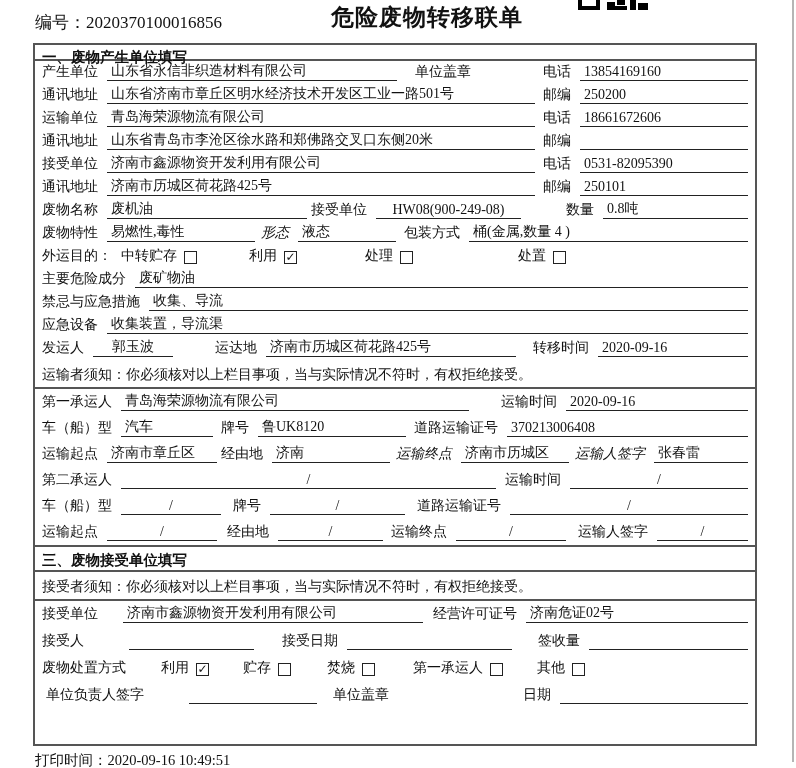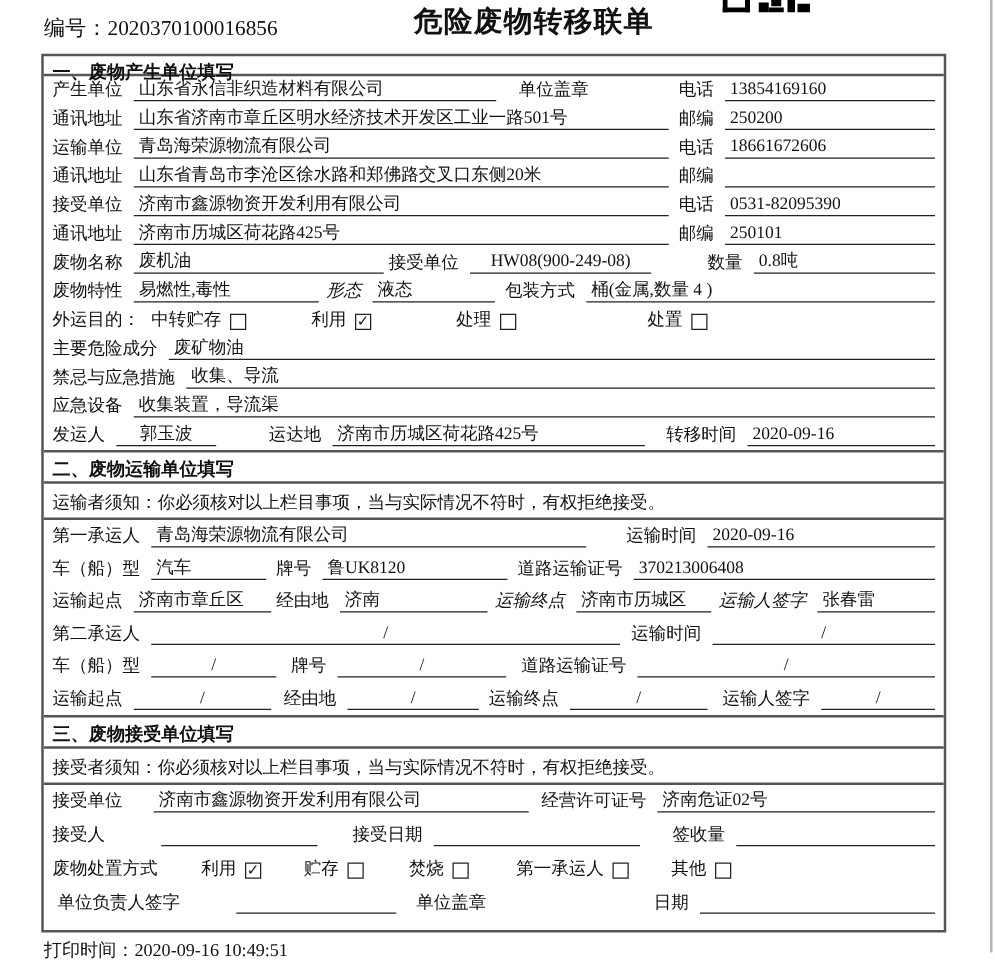--- a/index.html
+++ b/index.html
@@ -185,21 +185,20 @@
     <span class="lbl">发运人</span>
     <span class="u w80 c">郭玉波</span>
     <span class="lbl ml42">运达地</span>
     <span class="u w250">济南市历城区荷花路425号</span>
     <span class="rg">
       <span class="lbl">转移时间</span>
       <span class="u w150">2020-09-16</span>
     </span>
   </div>
 
-  <div class="sec-header bt">二、废物运输单位填写</div>
   <div class="notice">运输者须知：你必须核对以上栏目事项，当与实际情况不符时，有权拒绝接受。</div>
 
   <div class="row h26">
     <span class="lbl">第一承运人</span>
     <span class="u w348">青岛海荣源物流有限公司</span>
     <span class="rg">
       <span class="lbl">运输时间</span>
       <span class="u w182">2020-09-16</span>
     </span>
   </div>

